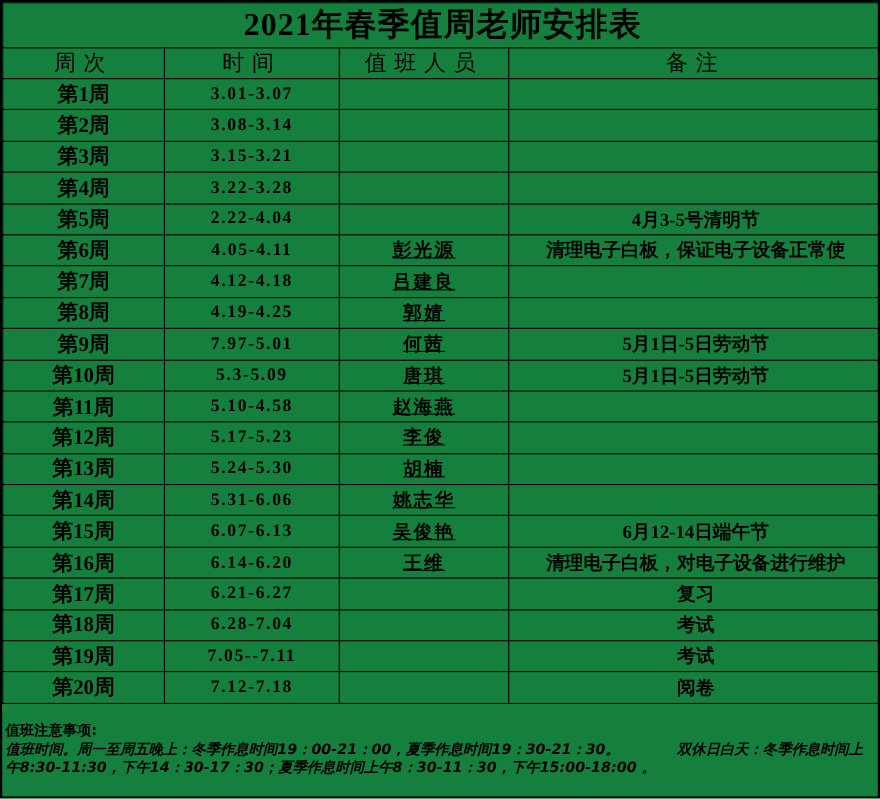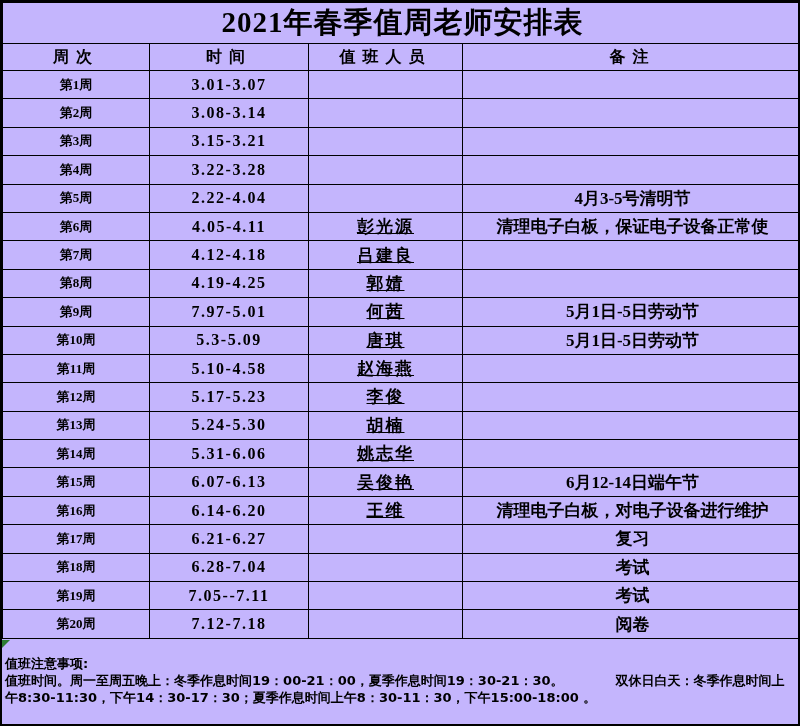--- a/index.html
+++ b/index.html
@@ -5,21 +5,21 @@
   * { margin: 0; padding: 0; box-sizing: border-box; }
   html, body { background: #ffffff; }
   body {
     width: 800px; height: 726px;
     font-family: "Liberation Serif", "DejaVu Serif", serif;
     color: #000;
   }
   .sheet {
     width: 800px; height: 726px;
     border: 2px solid #000;
-    background: #c4b5fd;
+    background: #15803d;
     overflow: hidden;
   }
   table.schedule {
     width: 100%;
     border-collapse: collapse;
     table-layout: fixed;
   }
   table.schedule td, table.schedule th {
     border: 1px solid #000;
     text-align: center;
@@ -29,26 +29,26 @@
   }
   .title-row td {
     height: 38px;
     border-bottom: 2px solid #000;
     font-size: 29px;
     font-weight: bold;
     letter-spacing: 1px;
   }
   .header-row th {
     height: 27px;
-    font-size: 16px;
-    font-weight: bold;
+    font-size: 20px;
+    font-weight: normal;
     letter-spacing: 7px;
   }
   tbody tr { height: 28.4px; }
-  td.c-week  { font-size: 13px; font-weight: bold; }
+  td.c-week  { font-size: 19px; font-weight: bold; }
   td.c-time  { font-size: 16px; font-weight: bold; letter-spacing: 1.5px; }
   td.c-person{ font-size: 17px; font-weight: bold; letter-spacing: 2px; text-decoration: underline; }
   td.c-note  { font-size: 17px; font-weight: bold; }
   .notes {
     position: relative;
     height: 87px;
     padding: 16px 4px 0 3px;
     font-family: "DejaVu Sans", "Liberation Sans", sans-serif;
   }
   .corner-marker {
@@ -61,20 +61,21 @@
   .notes-heading {
     font-size: 13px;
     font-weight: bold;
     line-height: 17px;
   }
   .notes-body {
     font-size: 13px;
     font-weight: bold;
     line-height: 17px;
     word-break: break-all;
+    font-style: italic;
   }
 </style>
 </head>
 <body>
 
 <div class="sheet">
   <table class="schedule">
     <colgroup>
       <col style="width:147px">
       <col style="width:159px">

